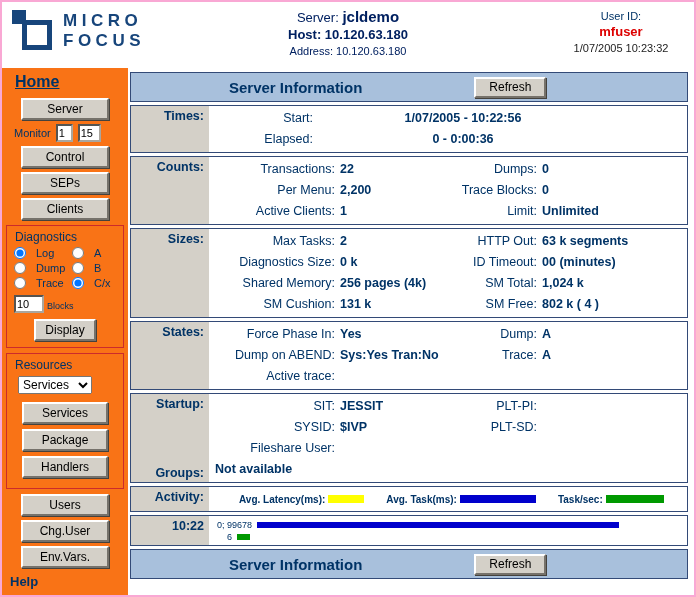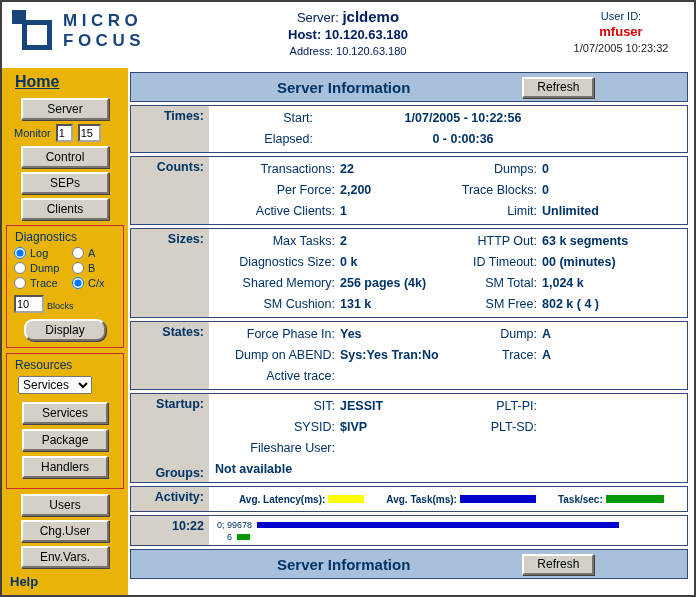--- a/index.html
+++ b/index.html
@@ -1,17 +1,17 @@
 <!DOCTYPE html>
 <html><head>
 <meta charset="utf-8">
 <style>
   * { margin:0; padding:0; box-sizing:border-box; }
   body { background:#fff; font-family:"Liberation Sans", sans-serif; }
-  .page { width:696px; height:597px; border:2px solid #404040; background:#fff; overflow:hidden; position:relative; }
+  .page { width:696px; height:597px; border:2px solid #f9a8d4; background:#fff; overflow:hidden; position:relative; }
 
   
   .header { height:66px; background:#fff; position:relative; padding:8px 10px 0 10px; }
   .logo-wrap { display:flex; gap:9px; align-items:flex-start; width:170px; }
   .logo-mark { position:relative; width:42px; height:42px; flex:0 0 42px; }
   .logo-sq-outline { position:absolute; right:2px; bottom:2px; width:30px; height:30px; border:5px solid #17457b; background:#fff; }
   .logo-sq-fill { position:absolute; left:0; top:0; width:14px; height:14px; background:#17457b; }
   .logo-text { color:#17457b; font-weight:bold; font-size:17px; letter-spacing:4.5px; line-height:20px; padding-top:1px; }
   .hdr-center { position:absolute; left:0; right:0; top:6px; margin:0 auto; width:260px; text-align:center; color:#002060; }
   .hdr-line1 { font-size:13px; }
@@ -20,48 +20,48 @@
   .hdr-line3 { font-size:11px; margin-top:3px; }
   .hdr-right { position:absolute; right:8px; top:8px; width:130px; text-align:center; }
   .userid-label { font-size:11px; color:#003366; }
   .userid-value { font-size:13px; font-weight:bold; color:#dd0000; margin-top:2px; }
   .hdr-date { font-size:11px; color:#222; margin-top:3px; }
 
   
   .body-row { display:flex; height:527px; }
 
   
-  .sidebar { width:126px; flex:0 0 126px; background:#eab308; padding-top:3px; overflow:hidden; }
+  .sidebar { width:126px; flex:0 0 126px; background:#f97316; padding-top:3px; overflow:hidden; }
   .home-link { display:inline-block; font-size:16px; font-weight:bold; color:#003366; text-decoration:underline; margin:2px 0 3px 13px; cursor:pointer; }
   .win-btn { background:#d4d0c8; border-top:2px solid #ffffff; border-left:2px solid #ffffff;
              border-right:2px solid #76726b; border-bottom:2px solid #76726b;
              box-shadow:1px 1px 0 #45423d; font-family:"Liberation Sans", sans-serif;
              font-size:12px; color:#000; cursor:pointer; padding:2px 0; }
   .sbtn { display:block; width:88px; margin:4px auto; }
   .monitor-row { display:flex; align-items:center; gap:5px; margin:4px 0 4px 12px; }
   .monitor-label { font-size:11px; color:#003366; }
   .tiny-input { border:2px inset #aaa69e; background:#fff; font-size:11px; height:18px; padding:0 1px; font-family:"Liberation Sans", sans-serif; }
   .w1 { width:17px; } .w2 { width:23px; }
   .red-box { margin:5px 4px; border:1px solid #cc2b2b; padding:4px 5px 5px 5px; }
   .box-title { font-size:12px; font-weight:normal; color:#003366; margin:0 0 3px 3px; }
   .radio-grid { display:grid; grid-template-columns:58px auto; row-gap:3px; margin-left:2px; }
-  .radio-item { display:flex; align-items:center; gap:4px; font-size:11px; color:#003366; cursor:pointer; }
+  .radio-item { display:flex; align-items:center; gap:10px; font-size:11px; color:#003366; cursor:pointer; }
   .radio-item input { width:12px; height:12px; margin:0; }
   .blocks-row { display:flex; align-items:flex-end; gap:3px; margin:6px 0 0 2px; }
   .blocks-row .tiny-input { width:30px; }
   .blocks-label { font-size:9px; color:#003366; padding-bottom:2px; }
-  .display-btn { display:block; width:82px; margin:6px auto 1px auto;border-radius:9px; }
+  .display-btn { display:block; width:62px; margin:6px auto 1px auto; }
   .res-select { width:74px; font-size:12px; margin:1px 0 3px 6px; font-family:"Liberation Sans", sans-serif; }
   .rbtn { display:block; width:86px; margin:5px auto; }
   .help-label { font-size:13px; font-weight:bold; color:#003366; margin:6px 12px 1px 8px; }
   .menu-link { display:inline-block; font-size:12px; color:#003366; text-decoration:underline; margin-left:8px; cursor:pointer; }
 
   
   .main { flex:1; background:#fff; padding:4px 6px 4px 2px; display:flex; flex-direction:column; gap:3px; }
-  .bluebar { background:#a8c0dc; border:1px solid #334a77; height:30px; flex:0 0 30px; display:flex; align-items:center;padding-left:48px; }
+  .bluebar { background:#a8c0dc; border:1px solid #334a77; height:30px; flex:0 0 30px; display:flex; align-items:center; }
   .bluebar-title { font-size:15px; font-weight:bold; color:#003366; margin-left:98px; }
   .refresh-btn { width:72px; height:21px; margin-left:112px; padding:0; }
   .mrow { display:flex; border:1px solid #334a77; }
   .mlabel { width:78px; flex:0 0 78px; background:#d4d0c8; font-weight:bold; color:#003366;
             text-align:right; padding:3px 5px 0 0; font-size:12.5px; }
   .mlabel-two { display:flex; flex-direction:column; justify-content:space-between; padding-bottom:2px; align-items:flex-end; }
   .mcontent { flex:1; background:#fff; padding:2px 0; overflow:hidden; }
   .gl { display:flex; line-height:21px; font-size:12.5px; color:#003366; white-space:nowrap; }
   .c1 { width:126px; flex:0 0 126px; text-align:right; }
   .c2 { width:110px; flex:0 0 110px; padding-left:5px; font-weight:bold; }
@@ -214,21 +214,21 @@
       <div class="mrow">
         <div class="mlabel">Counts:</div>
         <div class="mcontent">
           <div class="gl">
             <span class="c1">Transactions:</span>
             <span class="c2">22</span>
             <span class="c3">Dumps:</span>
             <span class="c4">0</span>
           </div>
           <div class="gl">
-            <span class="c1">Per Force:</span>
+            <span class="c1">Per Menu:</span>
             <span class="c2">2,200</span>
             <span class="c3">Trace Blocks:</span>
             <span class="c4">0</span>
           </div>
           <div class="gl">
             <span class="c1">Active Clients:</span>
             <span class="c2">1</span>
             <span class="c3">Limit:</span>
             <span class="c4">Unlimited</span>
           </div>

